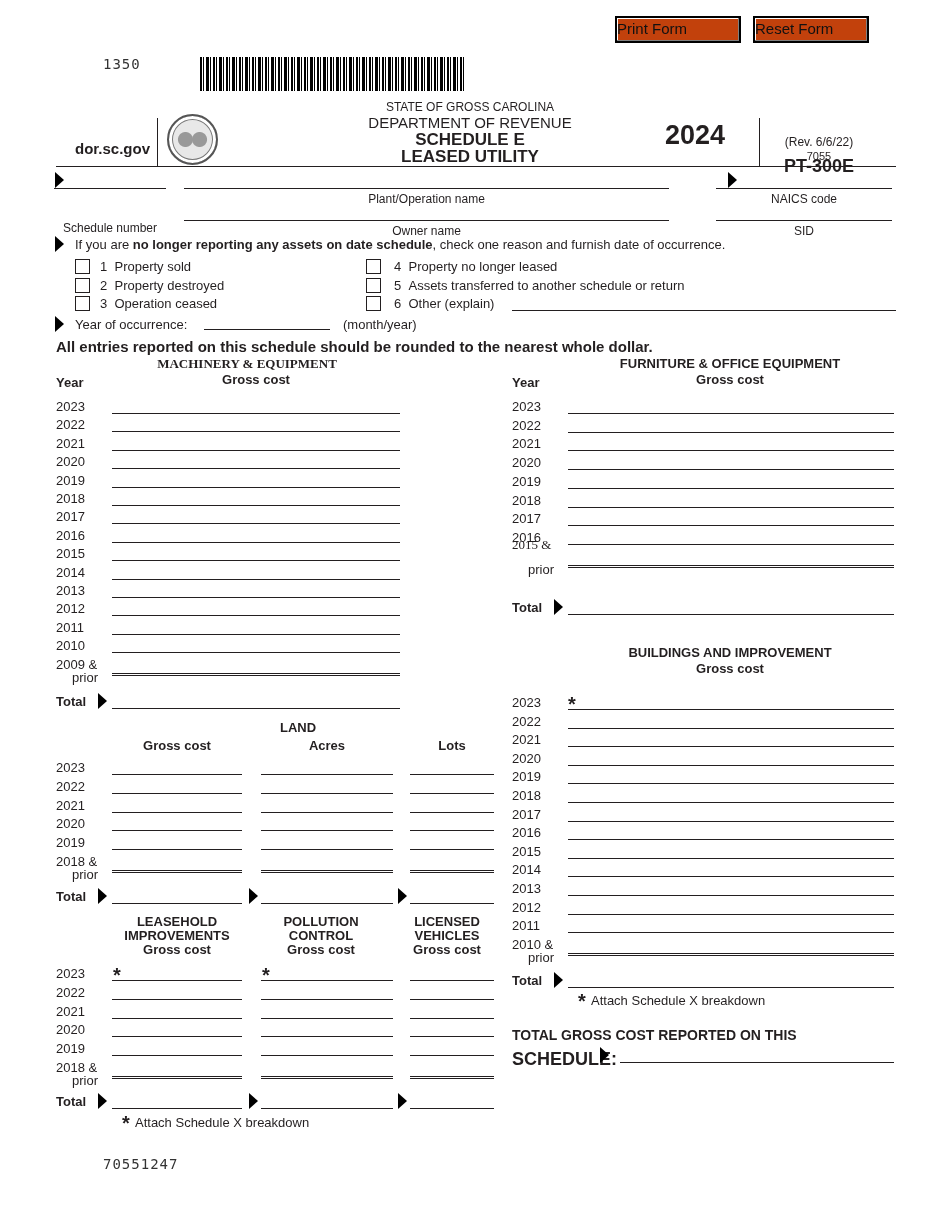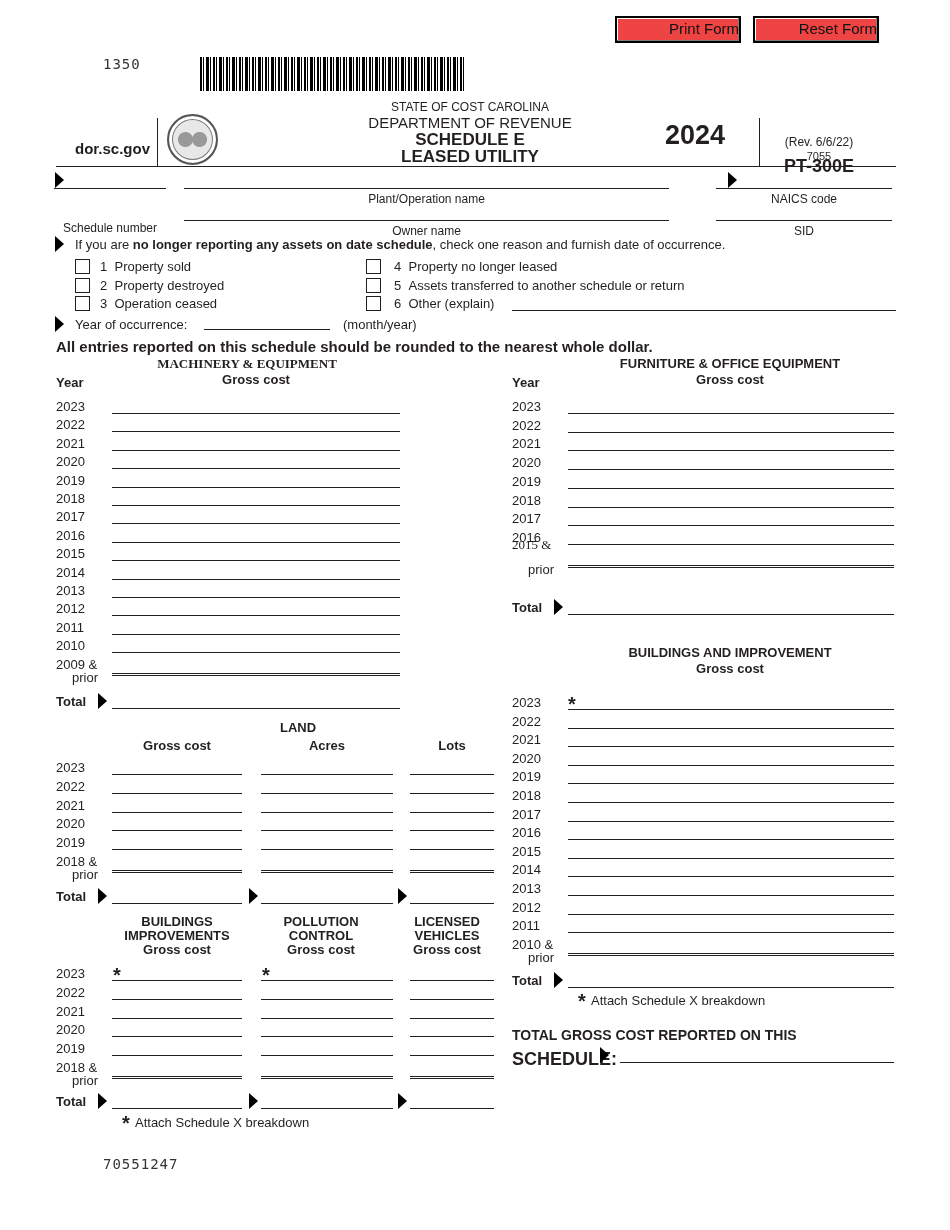--- a/index.html
+++ b/index.html
@@ -1,47 +1,47 @@
 <!DOCTYPE html>
 <html><head>
 <meta charset="utf-8">
 <style>
   * { box-sizing: border-box; margin: 0; padding: 0; }
   html, body { width: 950px; height: 1230px; background: #ffffff; overflow: hidden; }
   body { position: relative; font-family: "Liberation Sans", sans-serif; color: #231f20; font-size: 13px; }
   .abs { position: absolute; }
-  .btn { position: absolute; top: 16px; height: 27px; background: #ef4444; border: 2px solid #000; box-shadow: inset -1px -1px 0 #808080, inset 1px 1px 0 #ffffff; font-size: 15px; text-align: right; line-height: 22px; color: #111; cursor: pointer; }
+  .btn { position: absolute; top: 16px; height: 27px; background: #c2410c; border: 2px solid #000; box-shadow: inset -1px -1px 0 #808080, inset 1px 1px 0 #ffffff; font-size: 15px; text-align: left; line-height: 22px; color: #111; cursor: pointer; }
   .mono { font-family: "DejaVu Sans Mono", monospace; font-size: 14px; letter-spacing: 1px; color: #333; }
   .barcode { position: absolute; left: 200px; top: 57px; width: 266px; height: 34px; background: repeating-linear-gradient(90deg,#000 0 2px,#fff 2px 3px,#000 3px 4px,#fff 4px 6px,#000 6px 9px,#fff 9px 10px,#000 10px 11px,#fff 11px 13px); }
   .hline { position: absolute; height: 1px; background: #231f20; }
   .vline { position: absolute; width: 1px; background: #231f20; }
   .field { position: absolute; height: 18px; border: none; border-bottom: 1px solid #231f20; background: transparent; font-family: "Liberation Sans", sans-serif; font-size: 12px; }
   .dbl { border-bottom: 3px double #231f20; }
   .lbl { position: absolute; font-size: 13px; white-space: nowrap; }
   .small { font-size: 12px; }
   .b { font-weight: bold; }
   .arrow { position: absolute; width: 0; height: 0; border-top: 8px solid transparent; border-bottom: 8px solid transparent; border-left: 9px solid #000; }
   .cb { position: absolute; width: 15px; height: 15px; border: 1px solid #231f20; background: #fff; cursor: pointer; }
   .ctr { text-align: center; }
   .yr { position: absolute; font-size: 13px; line-height: 14px; white-space: nowrap; }
   .star { position: absolute; font-size: 20px; font-weight: bold; line-height: 14px; }
   .seal { position: absolute; left: 167px; top: 114px; width: 51px; height: 51px; border-radius: 50%; border: 2px solid #555; background: radial-gradient(circle at 35% 50%, #999 0 7px, transparent 8px), radial-gradient(circle at 65% 50%, #999 0 7px, transparent 8px), #e8e8e8; box-shadow: inset 0 0 0 3px #fff, inset 0 0 0 4px #777; }
 </style>
 </head>
 <body>
 
 <div class="btn" style="left:615px;width:126px;">Print Form</div>
-<div class="btn" style="left:753px;width:126px;">Reset Form</div>
+<div class="btn" style="left:753px;width:116px;">Reset Form</div>
 
 <div class="abs mono" style="left:103px;top:56px;">1350</div>
 <div class="barcode"></div>
 <div class="lbl b" style="left:75px;top:140px;font-size:15px;">dor.sc.gov</div>
 <div class="vline" style="left:157px;top:118px;height:48px;"></div>
 <div class="seal"></div>
-<div class="abs ctr" style="left:330px;top:100px;width:280px;font-size:12px;">STATE OF COST CAROLINA</div>
+<div class="abs ctr" style="left:330px;top:100px;width:280px;font-size:12px;">STATE OF GROSS CAROLINA</div>
 <div class="abs ctr" style="left:330px;top:114px;width:280px;font-size:15px;">DEPARTMENT OF REVENUE</div>
 <div class="abs ctr b" style="left:330px;top:131px;width:280px;font-size:17px;line-height:17px;">SCHEDULE E</div>
 <div class="abs ctr b" style="left:330px;top:148px;width:280px;font-size:17px;line-height:17px;">LEASED UTILITY</div>
 <div class="abs b" style="left:665px;top:120px;font-size:27px;">2024</div>
 <div class="vline" style="left:759px;top:118px;height:48px;"></div>
 <div class="abs ctr b" style="left:765px;top:114px;width:108px;font-size:18px;margin-top:42px;">PT-300E</div>
 <div class="abs ctr" style="left:765px;top:135px;width:108px;font-size:12px;">(Rev. 6/6/22)</div>
 <div class="abs ctr" style="left:765px;top:150px;width:108px;font-size:11px;">7055</div>
 <div class="hline" style="left:56px;top:166px;width:840px;"></div>
 
@@ -227,21 +227,21 @@
     <input class="field dbl" style="left: 410px; top: 853px; width: 84px; height: 20px;">
     <div class="lbl b" style="left:56px;top:889px;">Total</div>
     <div class="arrow" style="left:98px;top:888px;"></div>
     <input class="field" style="left: 112px; top: 886px; width: 130px;">
     <div class="arrow" style="left:249px;top:888px;"></div>
     <input class="field" style="left: 261px; top: 886px; width: 132px;">
     <div class="arrow" style="left:398px;top:888px;"></div>
     <input class="field" style="left: 410px; top: 886px; width: 84px;">
   </div>
 
-<div class="lbl b ctr" style="left:112px;top:915px;width:130px;line-height:14px;"><span>BUILDINGS</span><br><span>IMPROVEMENTS</span><br><span>Gross cost</span></div>
+<div class="lbl b ctr" style="left:112px;top:915px;width:130px;line-height:14px;"><span>LEASEHOLD</span><br><span>IMPROVEMENTS</span><br><span>Gross cost</span></div>
 <div class="lbl b ctr" style="left:261px;top:915px;width:120px;line-height:14px;"><span>POLLUTION</span><br><span>CONTROL</span><br><span>Gross cost</span></div>
 <div class="lbl b ctr" style="left:406px;top:915px;width:82px;line-height:14px;"><span>LICENSED</span><br><span>VEHICLES</span><br><span>Gross cost</span></div>
 <div id="lower-rows">
     <div class="yr" style="left:56px;top:967px;">2023</div>
     <input class="field" style="left: 112px; top: 963px; width: 130px;">
     <input class="field" style="left: 261px; top: 963px; width: 132px;">
     <input class="field" style="left: 410px; top: 963px; width: 84px;">
     <div class="yr" style="left:56px;top:985.8px;">2022</div>
     <input class="field" style="left: 112px; top: 981.8px; width: 130px;">
     <input class="field" style="left: 261px; top: 981.8px; width: 132px;">

